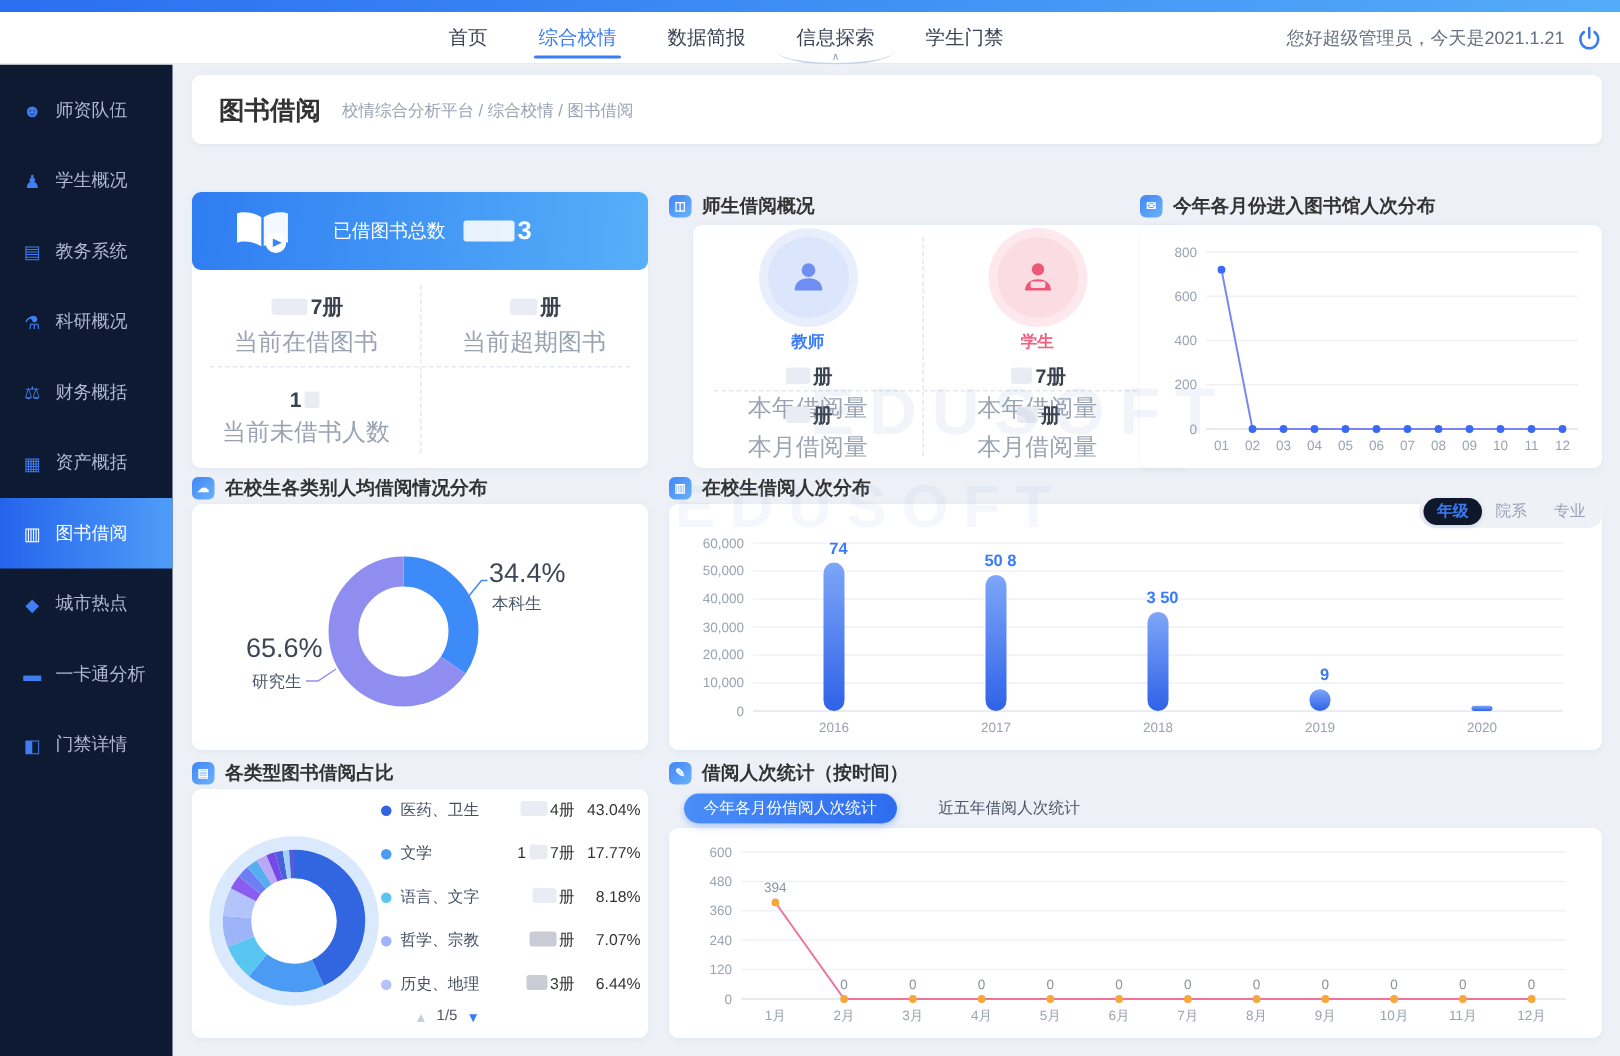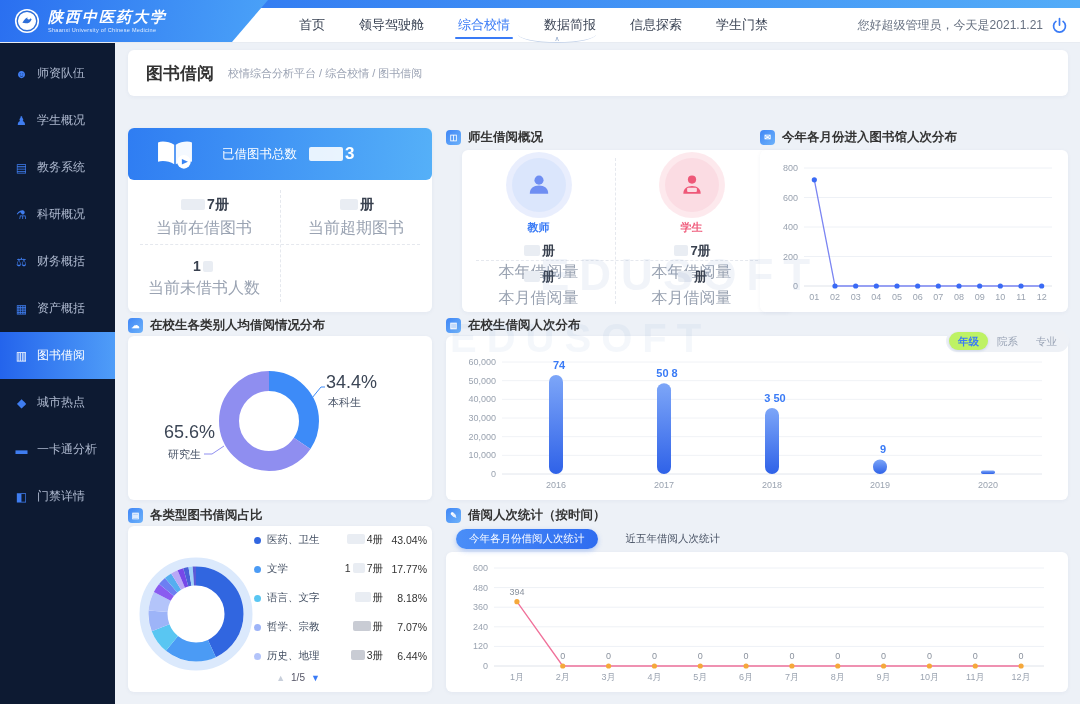--- a/index.html
+++ b/index.html
@@ -59,54 +59,41 @@
   svg text{font-family:"Liberation Sans",sans-serif}
   .tick{fill:#9aa3b0;font-size:9px;text-anchor:end}
   .tick.mid{text-anchor:middle}
   .ptlab{fill:#8a929e;font-size:9px;text-anchor:middle}
   .barlab{fill:#3a7bf6;font-size:11px;font-weight:bold;text-anchor:middle}
   .d1wrap{position:absolute;left:128px;top:336px;width:304px;height:164px}
   .d1lab{position:absolute;font-size:18px;color:#3c4656}
   .d1lab.small{font-size:11px;color:#4a5568}
   .tabs{position:absolute;left:946px;top:330px;height:22px;background:#eef1f6;border-radius:11px;display:flex;align-items:center;padding:0 3px;z-index:4}
   .tab{font-size:10.5px;color:#99a3b5;padding:0 9px;height:18px;line-height:18px;border-radius:9px;cursor:pointer;white-space:nowrap}
-  .tab.active{background:#bef264;color:#3a7bf6;box-shadow:0 1px 3px rgba(40,80,160,.18);font-weight:bold}
+  .tab.active{background:#0f172a;color:#3a7bf6;box-shadow:0 1px 3px rgba(40,80,160,.18);font-weight:bold}
   .d2wrap{position:absolute;left:128px;top:526px;width:304px;height:166px}
   .lg-row{position:absolute;left:126px;width:176px;height:20px;display:flex;align-items:center;font-size:10.5px}
   .lg-dot{width:7px;height:7px;border-radius:50%;margin-right:6px;flex:none}
   .lg-label{width:60px;color:#445063;flex:none}
   .lg-val{width:56px;text-align:right;color:#333;flex:none}
   .lg-pct{width:44px;text-align:right;color:#333;flex:none}
   .pager{position:absolute;left:110px;top:146px;width:120px;display:flex;gap:6px;justify-content:center;align-items:center;font-size:10px;color:#556}
   .pg-up{color:#c8cfdb;font-size:9px;cursor:pointer}
   .pg-down{color:#3a7bf6;font-size:9px;cursor:pointer}
   .btn-row{position:absolute;left:456px;top:529px;display:flex;align-items:center;z-index:3}
   .btn-primary{height:20px;padding:0 13px;border-radius:10px;background:linear-gradient(90deg,#4a8ef8,#2e6cf0);color:#fff;font-size:10.5px;display:flex;align-items:center;box-shadow:0 2px 5px rgba(60,120,240,.35);cursor:pointer;white-space:nowrap}
   .btn-plain{margin-left:28px;font-size:10.5px;color:#4a5466;cursor:pointer;white-space:nowrap}
 </style>
 </head>
 <body>
 
 <div class="header">
   <div class="hdr-strip"></div>
-  <div class="hdr-logo">
-    <svg width="26" height="26" viewBox="0 0 28 28">
-      <circle cx="14" cy="14" r="13" fill="#fff"></circle>
-      <circle cx="14" cy="14" r="10.5" fill="none" stroke="#2f6fd8" stroke-width="1.5"></circle>
-      <path d="M9 16 q5 -9 10 -4 q-2 6 -10 4" fill="#2f6fd8"></path>
-      <circle cx="16" cy="11" r="1.5" fill="#fff"></circle>
-    </svg>
-    <div>
-      <div class="logo-cn">陕西中医药大学</div>
-      <div class="logo-en">Shaanxi University of Chinese Medicine</div>
-    </div>
-  </div>
   <div class="nav">
     <div class="nav-item">首页</div>
-    <div class="nav-item">领导驾驶舱</div>
     <div class="nav-item active">综合校情</div>
     <div class="nav-item">数据简报</div>
     <div class="nav-item">信息探索</div>
     <div class="nav-item">学生门禁</div>
   </div>
   <div class="nav-toggle"><span>∧</span></div>
   <div class="user">
     <span>您好超级管理员，今天是2021.1.21</span>
     <svg width="17" height="17" viewBox="0 0 20 20" style="cursor:pointer">
       <path d="M5.8 5.2 A7 7 0 1 0 14.2 5.2" fill="none" stroke="#3a7bf6" stroke-width="2" stroke-linecap="round"></path>

